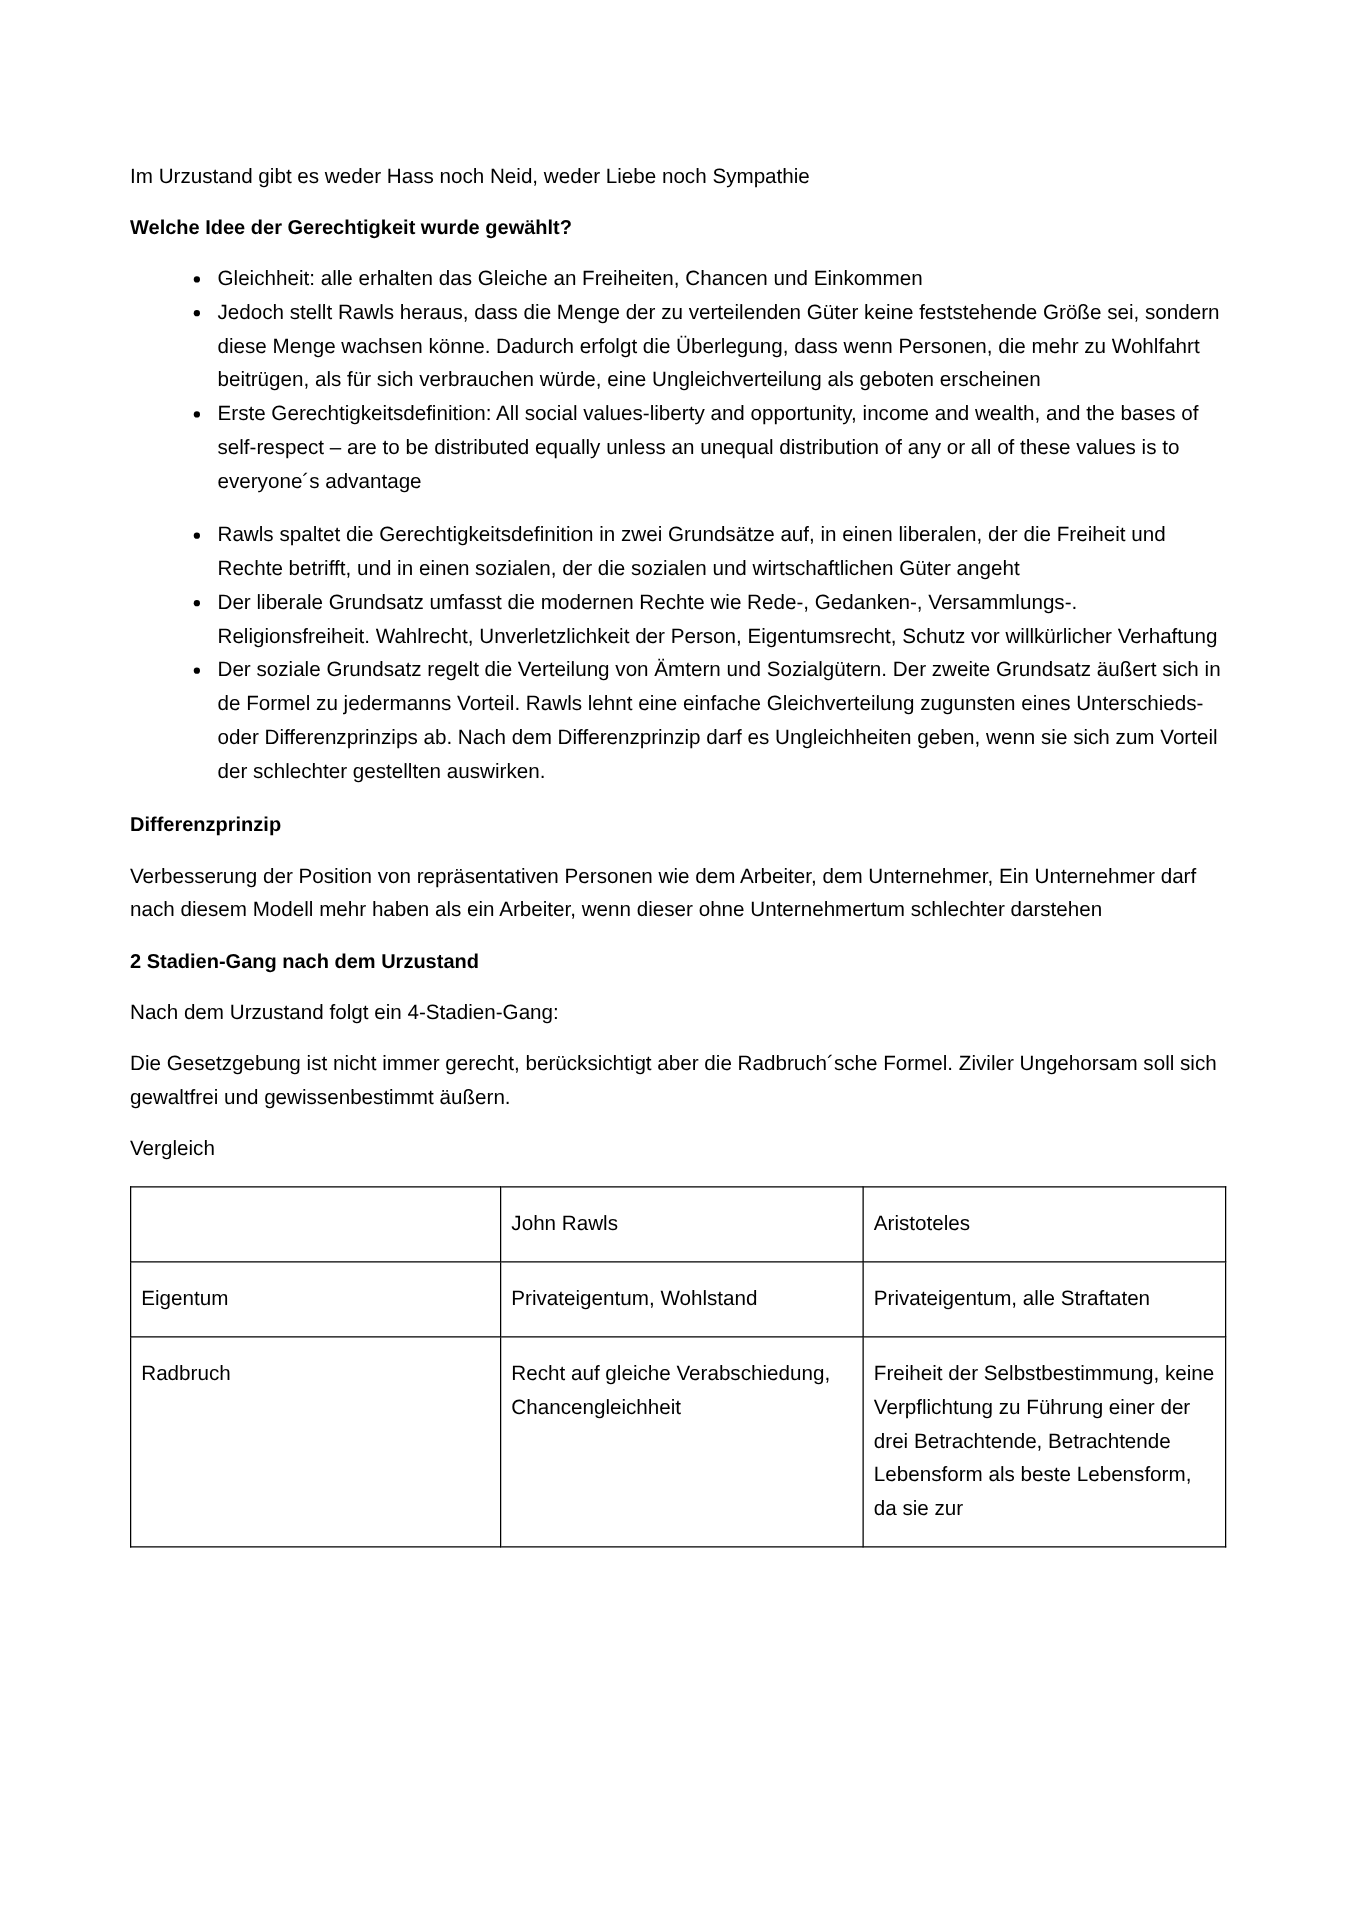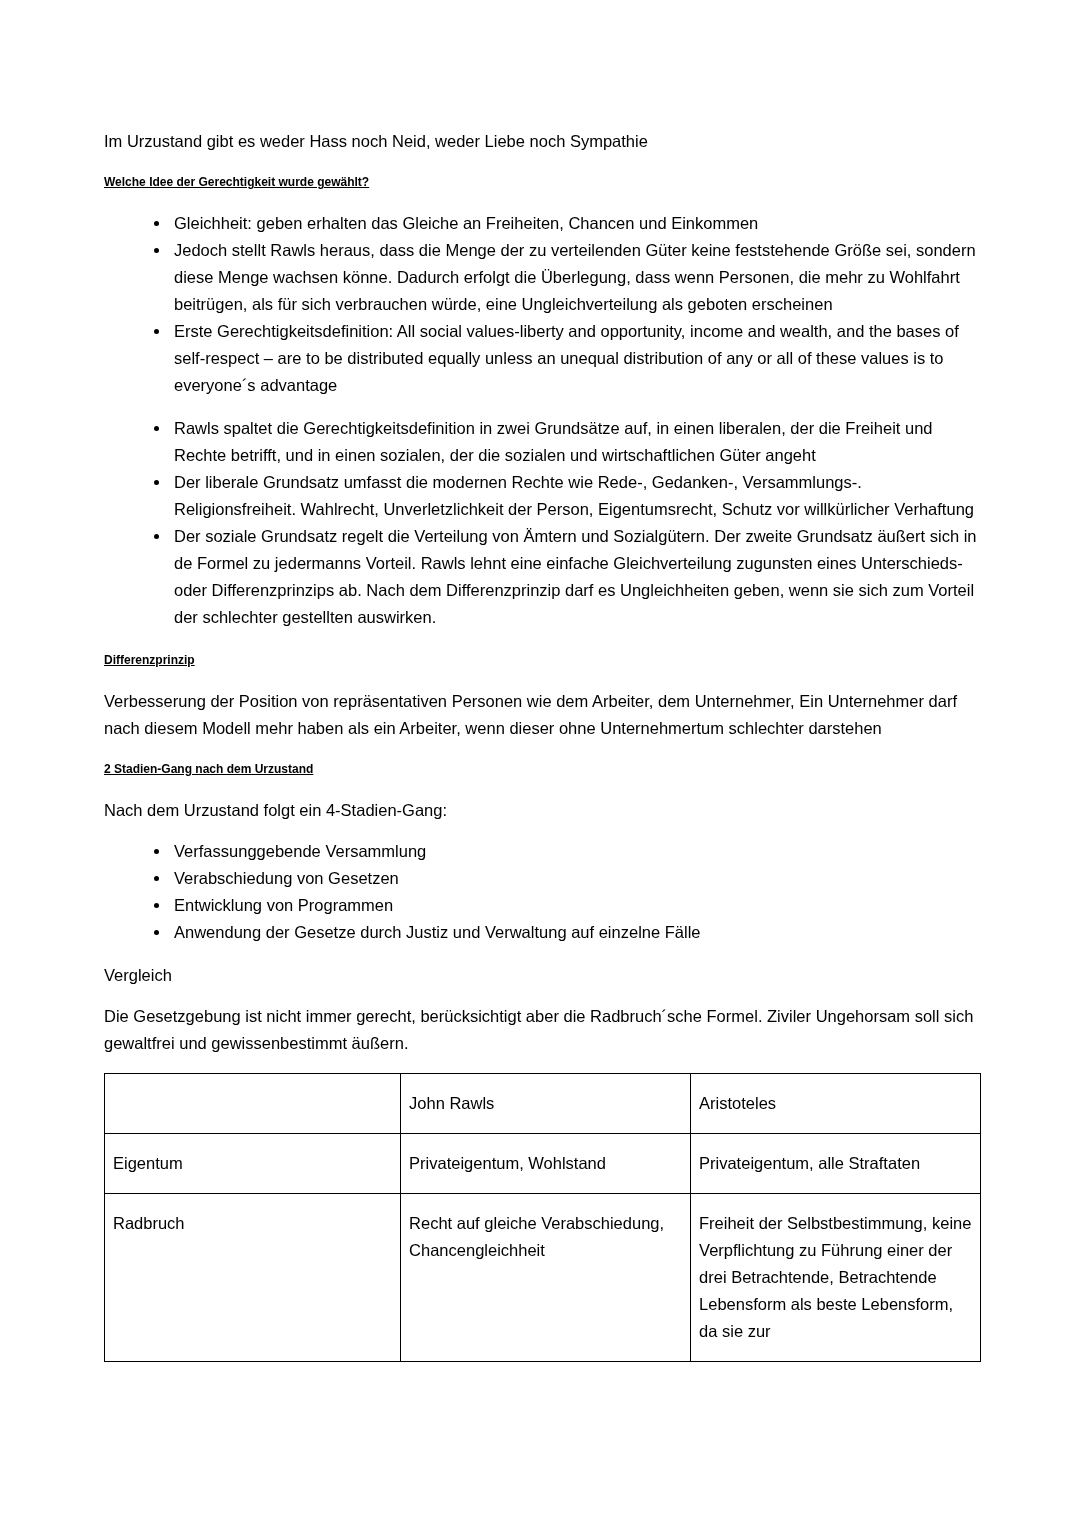--- a/index.html
+++ b/index.html
@@ -23,23 +23,22 @@
   }
   .para, .heading, .bullets li {
     font-size: 16.5px;
     line-height: 27px;
   }
   .para {
     margin: 0 0 14px 0;
   }
   .heading {
     margin: 0 0 14px 0;
-    font-size: 12px;
+    font-size: 16px;
     font-weight: bold;
-    text-decoration: underline;
   }
   ul.bullets {
     margin: 0 0 16px 0;
     padding: 0 0 0 67px;
     list-style: disc outside;
   }
   ul.bullets li {
     margin: 0;
     padding-left: 3px;
   }
@@ -64,45 +63,39 @@
 </style>
 </head>
 <body>
 
 <div class="page">
 
   <p class="para">Im Urzustand gibt es weder Hass noch Neid, weder Liebe noch Sympathie</p>
 
   <h2 class="heading">Welche Idee der Gerechtigkeit wurde gewählt?</h2>
   <ul class="bullets">
-    <li>Gleichheit: geben erhalten das Gleiche an Freiheiten, Chancen und Einkommen</li>
+    <li>Gleichheit: alle erhalten das Gleiche an Freiheiten, Chancen und Einkommen</li>
     <li>Jedoch stellt Rawls heraus, dass die Menge der zu verteilenden Güter keine feststehende Größe sei, sondern diese Menge wachsen könne. Dadurch erfolgt die Überlegung, dass wenn Personen, die mehr zu Wohlfahrt beitrügen, als für sich verbrauchen würde, eine Ungleichverteilung als geboten erscheinen</li>
     <li>Erste Gerechtigkeitsdefinition: All social values-liberty and opportunity, income and wealth, and the bases of self-respect – are to be distributed equally unless an unequal distribution of any or all of these values is to everyone´s advantage</li>
   </ul>
 
   <ul class="bullets">
     <li>Rawls spaltet die Gerechtigkeitsdefinition in zwei Grundsätze auf, in einen liberalen, der die Freiheit und Rechte betrifft, und in einen sozialen, der die sozialen und wirtschaftlichen Güter angeht</li>
     <li>Der liberale Grundsatz umfasst die modernen Rechte wie Rede-, Gedanken-, Versammlungs-. Religionsfreiheit. Wahlrecht, Unverletzlichkeit der Person, Eigentumsrecht, Schutz vor willkürlicher Verhaftung</li>
     <li>Der soziale Grundsatz regelt die Verteilung von Ämtern und Sozialgütern. Der zweite Grundsatz äußert sich in de Formel zu jedermanns Vorteil. Rawls lehnt eine einfache Gleichverteilung zugunsten eines Unterschieds- oder Differenzprinzips ab. Nach dem Differenzprinzip darf es Ungleichheiten geben, wenn sie sich zum Vorteil der schlechter gestellten auswirken.</li>
   </ul>
 
   <h2 class="heading">Differenzprinzip</h2>
   <p class="para">Verbesserung der Position von repräsentativen Personen wie dem Arbeiter, dem Unternehmer, Ein Unternehmer darf nach diesem Modell mehr haben als ein Arbeiter, wenn dieser ohne Unternehmertum schlechter darstehen</p>
 
   <h2 class="heading">2 Stadien-Gang nach dem Urzustand</h2>
   <p class="para">Nach dem Urzustand folgt ein 4-Stadien-Gang:</p>
-  <ul class="bullets">
-    <li>Verfassunggebende Versammlung</li>
-    <li>Verabschiedung von Gesetzen</li>
-    <li>Entwicklung von Programmen</li>
-    <li>Anwendung der Gesetze durch Justiz und Verwaltung auf einzelne Fälle</li>
-  </ul>
+  <p class="para">Die Gesetzgebung ist nicht immer gerecht, berücksichtigt aber die Radbruch´sche Formel. Ziviler Ungehorsam soll sich gewaltfrei und gewissenbestimmt äußern.</p>
+
   <p class="para">Vergleich</p>
-
-  <p class="para">Die Gesetzgebung ist nicht immer gerecht, berücksichtigt aber die Radbruch´sche Formel. Ziviler Ungehorsam soll sich gewaltfrei und gewissenbestimmt äußern.</p>
 
   <table class="compare-table">
     <colgroup>
       <col class="col-label">
       <col class="col-rawls">
       <col class="col-arist">
     </colgroup>
     <tbody>
       <tr>
         <td></td>

